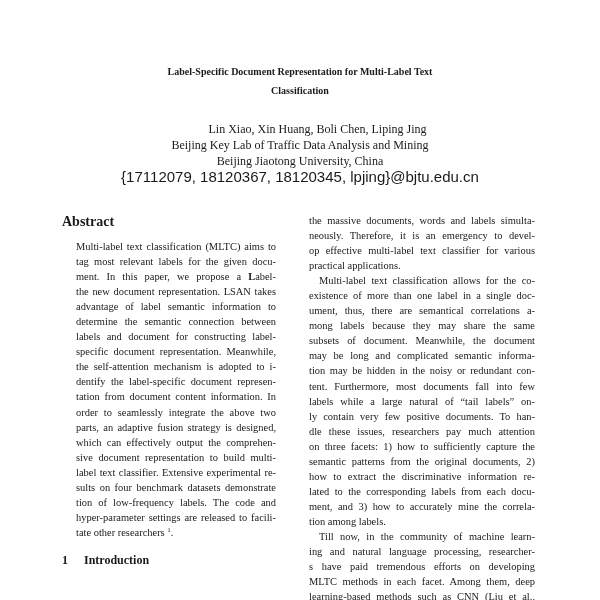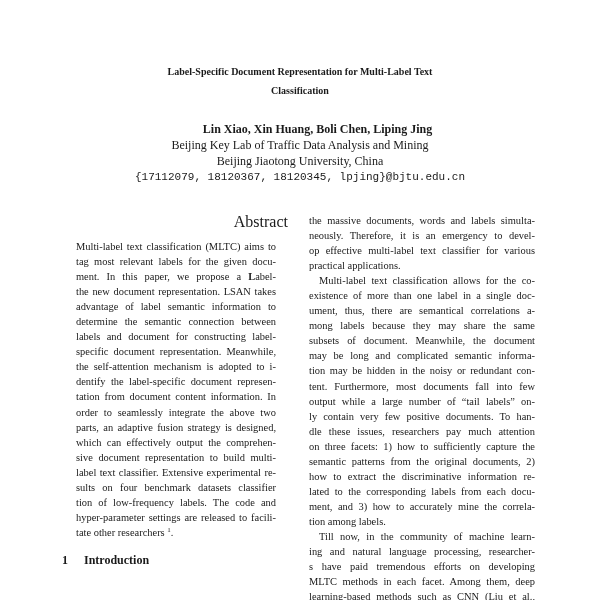--- a/index.html
+++ b/index.html
@@ -1,27 +1,27 @@
 <!DOCTYPE html>
 <html><head>
 <meta charset="utf-8">
 <style>
   html, body { margin: 0; padding: 0; background: #ffffff; }
   body { width: 600px; height: 600px; overflow: hidden; position: relative; font-family: "Liberation Serif", "DejaVu Serif", serif; color: #1a1a1a; }
   .title { position: absolute; left: 0; width: 600px; top: 62px; text-align: center; font-weight: bold; font-size: 10px; line-height: 19px; }
   .authors { position: absolute; left: 0; width: 600px; top: 121px; text-align: center; font-size: 12px; line-height: 16px; }
-  .authors .names { font-weight: bold; padding-left: 35px; }
-  .authors .email { font-family: Liberation Mono, monospace; font-size: 11px; }
+  .authors .names { font-weight: normal; padding-left: 35px; }
+  .authors .email { font-family: Liberation Sans, sans-serif; font-size: 15px; }
   .col { position: absolute; width: 226px; font-size: 10.45px; line-height: 15.05px; }
   .col.left { left: 62px; top: 213px; }
   .col.right { left: 309px; top: 213px; }
   .line { white-space: nowrap; text-align: justify; text-align-last: justify; display: block; height: 15.05px; }
   .line.last { text-align-last: left; }
   .line.indent { padding-left: 10px; }
-  .abs-head { text-align: right; font-weight: normal; font-size: 16px; height: 26px; line-height: 18px; display: block; }
+  .abs-head { text-align: left; font-weight: bold; font-size: 14px; height: 26px; line-height: 18px; display: block; }
   .abs-body { padding: 0 12px 0 14px; }
   .abs-body .line { height: 15.05px; }
   .sec-head { font-weight: bold; font-size: 12px; display: block; height: 24px; line-height: 24px; margin-top: 8px; }
   .sec-head .num { display: inline-block; width: 22px; }
   sup { font-size: 7px; line-height: 0; vertical-align: super; }
   b { font-weight: bold; }
 </style>
 </head>
 <body>
 
@@ -49,21 +49,21 @@
     <span class="line">labels and document for constructing label-</span>
     <span class="line">specific document representation. Meanwhile,</span>
     <span class="line">the self-attention mechanism is adopted to i-</span>
     <span class="line">dentify the label-specific document represen-</span>
     <span class="line">tation from document content information.  In</span>
     <span class="line">order to seamlessly integrate the above two</span>
     <span class="line">parts, an adaptive fusion strategy is designed,</span>
     <span class="line">which can effectively output the comprehen-</span>
     <span class="line">sive document representation to build multi-</span>
     <span class="line">label text classifier. Extensive experimental re-</span>
-    <span class="line">sults on four benchmark datasets classifier</span>
+    <span class="line">sults on four benchmark datasets demonstrate</span>
     <span class="line">tion of low-frequency labels.  The code and</span>
     <span class="line">hyper-parameter settings are released to facili-</span>
     <span class="line last"><span>tate other researchers</span> <sup>1</sup><span>.</span></span>
   </div>
 
   <span class="sec-head"><span class="num">1</span><span>Introduction</span></span>
 
 </div>
 
 <div class="col right">
@@ -72,21 +72,21 @@
   <span class="line">op effective multi-label text classifier for various</span>
   <span class="line last">practical applications.</span>
   <span class="line indent">Multi-label text classification allows for the co-</span>
   <span class="line">existence of more than one label in a single doc-</span>
   <span class="line">ument, thus, there are semantical correlations a-</span>
   <span class="line">mong labels because they may share the same</span>
   <span class="line">subsets of document.  Meanwhile, the document</span>
   <span class="line">may be long and complicated semantic informa-</span>
   <span class="line">tion may be hidden in the noisy or redundant con-</span>
   <span class="line">tent.  Furthermore, most documents fall into few</span>
-  <span class="line">output while a large number of “tail labels” on-</span>
+  <span class="line">labels while a large natural of “tail labels” on-</span>
   <span class="line">ly contain very few positive documents.  To han-</span>
   <span class="line">dle these issues, researchers pay much attention</span>
   <span class="line">on three facets: 1) how to sufficiently capture the</span>
   <span class="line">semantic patterns from the original documents, 2)</span>
   <span class="line">how to extract the discriminative information re-</span>
   <span class="line">lated to the corresponding labels from each docu-</span>
   <span class="line">ment, and 3) how to accurately mine the correla-</span>
   <span class="line last">tion among labels.</span>
   <span class="line indent">Till now, in the community of machine learn-</span>
   <span class="line">ing and natural language processing, researcher-</span>

